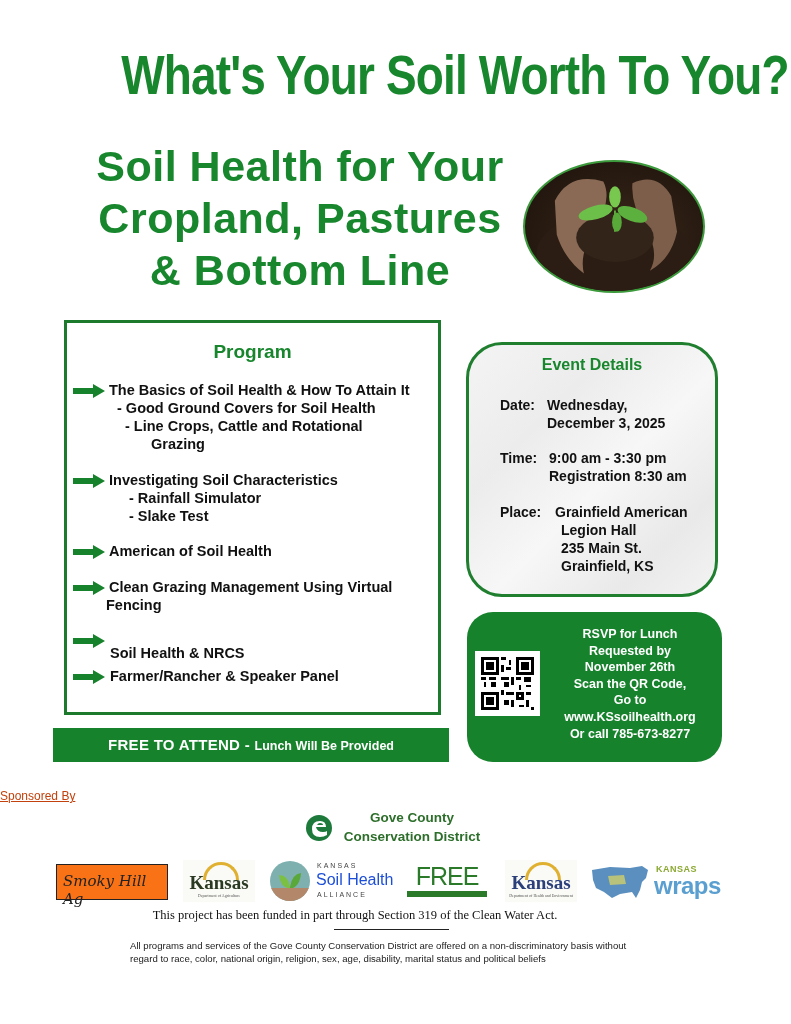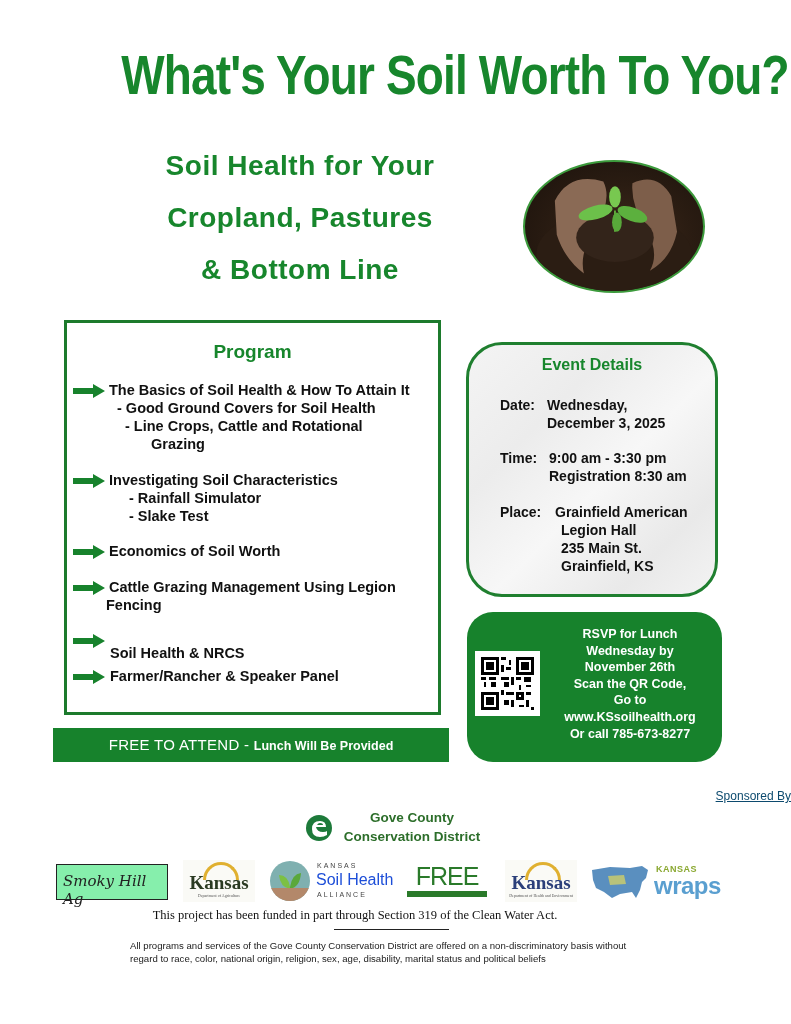--- a/index.html
+++ b/index.html
@@ -7,21 +7,21 @@
   body { position: relative; font-family: "Liberation Sans", sans-serif; color: #111; }
 
   .main-title {
     position: absolute; left: 60px; top: 40px; width: 680px; text-align: center;
     font-family: "Liberation Sans", sans-serif; font-weight: bold; color: #17862c;
     font-size: 56px; letter-spacing: -1px; transform: scaleX(0.82); transform-origin: center;
     line-height: 70px; white-space: nowrap;
   }
   .subtitle {
     position: absolute; left: 70px; top: 140px; width: 460px; text-align: center;
-    font-weight: bold; color: #17862c; font-size: 28px; line-height: 52px; letter-spacing: 0.5px;
+    font-weight: bold; color: #17862c; font-size: 43px; line-height: 52px; letter-spacing: 0.5px;
   }
   .photo {
     position: absolute; left: 523px; top: 160px; width: 182px; height: 133px; border-radius: 50%;
     border: 2px solid #3c9a3c; overflow: hidden;
     background: radial-gradient(ellipse at 55% 60%, #3e2a1c 0%, #2a1c12 50%, #1a110b 100%);
   }
   .photo svg { width: 100%; height: 100%; display: block; }
 
   .program-box {
     position: absolute; left: 64px; top: 320px; width: 377px; height: 395px;
@@ -32,47 +32,47 @@
     font-weight: bold; color: #17862c; font-size: 19px;
   }
   .prog-item { position: absolute; left: 0; width: 100%; }
   .prog-arrow { position: absolute; left: 6px; width: 32px; height: 14px; }
   .prog-line { position: absolute; font-weight: bold; font-size: 14.5px; color: #111; white-space: nowrap; line-height: 18px; }
 
   .free-bar {
     position: absolute; left: 53px; top: 728px; width: 396px; height: 34px;
     background: #17822c; color: #fff; text-align: center; line-height: 34px;
   }
-  .free-bar .big { font-weight: normal; font-size: 15px; letter-spacing: 0.3px; }
+  .free-bar .big { font-weight: bold; font-size: 15px; letter-spacing: 0.3px; }
   .free-bar .small { font-weight: bold; font-size: 12.5px; }
 
   .event-box {
     position: absolute; left: 466px; top: 342px; width: 252px; height: 255px;
     border: 3px solid #1f7f2f; border-radius: 36px;
     background: linear-gradient(135deg, #f4f4f4 0%, #ececec 30%, #f7f7f7 55%, #e9e9e9 80%, #f3f3f3 100%);
   }
   .event-title { position: absolute; top: 11px; left: 0; width: 100%; text-align: center; font-weight: bold; color: #17862c; font-size: 16px; }
   .ev-line { position: absolute; font-weight: bold; font-size: 14px; color: #111; white-space: nowrap; line-height: 18px; margin-left: 18px; }
 
   .rsvp-box {
     position: absolute; left: 467px; top: 612px; width: 255px; height: 150px;
     background: #17822c; border-radius: 26px;
   }
   .qr { position: absolute; left: 8px; top: 39px; width: 65px; height: 65px; background: #fff; padding: 6px; }
   .qr svg { width: 100%; height: 100%; display: block; }
   .rsvp-text { position: absolute; left: 74px; top: 14px; width: 178px; text-align: center; color: #fff; font-weight: bold; font-size: 12.5px; line-height: 16.6px; }
 
-  .sponsored-label { position: absolute; left: 0; width: 100%; top: 789px; text-align: right; font-size: 12px; text-decoration: underline; color: #0c4a6e; }
+  .sponsored-label { position: absolute; left: 0; width: 100%; top: 789px; text-align: left; font-size: 12px; text-decoration: underline; color: #c2410c; }
   .gccd { position: absolute; left: 305px; top: 806px; width: 180px; height: 42px; }
   .gccd-logo { position: absolute; left: 0; top: 8px; width: 28px; height: 28px; }
   .gccd-text { position: absolute; left: 34px; top: 2px; width: 146px; text-align: center; color: #2c6e2a; font-size: 13.5px; line-height: 19px; font-weight: bold; }
 
   .logos { position: absolute; left: 0; top: 860px; width: 791px; height: 45px; }
   .logo { position: absolute; top: 0; height: 42px; }
-  .logo-smoky { left: 56px; top: 4px; width: 112px; height: 36px; border: 1.5px solid #222; background: #86efac; }
+  .logo-smoky { left: 56px; top: 4px; width: 112px; height: 36px; border: 1.5px solid #222; background: #f97316; }
   .logo-smoky span { position: absolute; left: 6px; top: 7px; font-family: "DejaVu Serif", serif; font-style: italic; font-size: 15px; color: #222; }
   .logo-kda { left: 183px; width: 72px; background: #fafaf6; }
   .logo-kda .k-word { position: absolute; left: 4px; top: 12px; width: 64px; text-align: center; font-family: "Liberation Serif", serif; font-weight: bold; font-size: 19px; color: #2a3a22; }
   .logo-kda .k-sub { position: absolute; left: 4px; top: 33px; width: 64px; text-align: center; font-family: "Liberation Serif", serif; font-size: 4px; color: #555; }
   .logo-kda .sun { position: absolute; left: 20px; top: 2px; width: 36px; height: 18px; border-radius: 36px 36px 0 0; border: 3px solid #e0b030; border-bottom: none; }
   .logo-ksha { left: 270px; width: 120px; }
   .logo-ksha .circ { position: absolute; left: 0; top: 1px; width: 40px; height: 40px; border-radius: 50%; background: #7fb0b0; overflow: hidden; }
   .logo-ksha .circ .soil { position: absolute; left: 0; bottom: 0; width: 40px; height: 13px; background: #b3886a; }
   .logo-ksha .t1 { position: absolute; left: 47px; top: 2px; font-size: 7px; letter-spacing: 2px; color: #444; }
   .logo-ksha .t2 { position: absolute; left: 46px; top: 11px; font-size: 16px; color: #1d4ed8; white-space: nowrap; }
@@ -137,28 +137,28 @@
       </svg>
     <div class="prog-line" style="left:42px;top:0;">Investigating Soil Characteristics</div>
     <div class="prog-line" style="left:62px;top:18px;">- Rainfall Simulator</div>
     <div class="prog-line" style="left:62px;top:36px;">- Slake Test</div>
   </div>
 
   <div class="prog-item" style="top:219px;">
     <svg class="prog-arrow" style="top:3px;" viewBox="0 0 32 14">
         <path d="M0 4 H20 V0 L32 7 L20 14 V10 H0 Z" fill="#17822c"></path>
       </svg>
-    <div class="prog-line" style="left:42px;top:0;">Economics of Soil Worth</div>
+    <div class="prog-line" style="left:42px;top:0;">American of Soil Health</div>
   </div>
 
   <div class="prog-item" style="top:255px;">
     <svg class="prog-arrow" style="top:3px;" viewBox="0 0 32 14">
         <path d="M0 4 H20 V0 L32 7 L20 14 V10 H0 Z" fill="#17822c"></path>
       </svg>
-    <div class="prog-line" style="left:42px;top:0;">Cattle Grazing Management Using Legion</div>
+    <div class="prog-line" style="left:42px;top:0;">Clean Grazing Management Using Virtual</div>
     <div class="prog-line" style="left:39px;top:18px;">Fencing</div>
   </div>
 
   <div class="prog-item" style="top:308px;">
     <svg class="prog-arrow" style="top:3px;" viewBox="0 0 32 14">
         <path d="M0 4 H20 V0 L32 7 L20 14 V10 H0 Z" fill="#17822c"></path>
       </svg>
     <div class="prog-line" style="left:43px;top:0;margin-top:13px;">Soil Health &amp; NRCS</div>
   </div>
 
@@ -225,21 +225,21 @@
         <rect x="18" y="14" width="2" height="1" fill="#000"></rect>
         <rect x="9" y="17" width="2" height="2" fill="#000"></rect>
       <rect x="12" y="17" width="1" height="3" fill="#000"></rect>
         <rect x="18" y="17" width="1" height="3" fill="#000"></rect>
         <rect x="15" y="19" width="2" height="1" fill="#000"></rect>
         <rect x="20" y="20" width="1" height="1" fill="#000"></rect>
     </svg>
   </div>
   <div class="rsvp-text">
     <div>RSVP for Lunch</div>
-    <div>Wednesday by</div>
+    <div>Requested by</div>
     <div>November 26th</div>
     <div>Scan the QR Code,</div>
     <div>Go to</div>
     <div>www.KSsoilhealth.org</div>
     <div>Or  call 785-673-8277</div>
   </div>
 </div>
 
 <div class="sponsored-label">Sponsored By</div>
 <div class="gccd">

